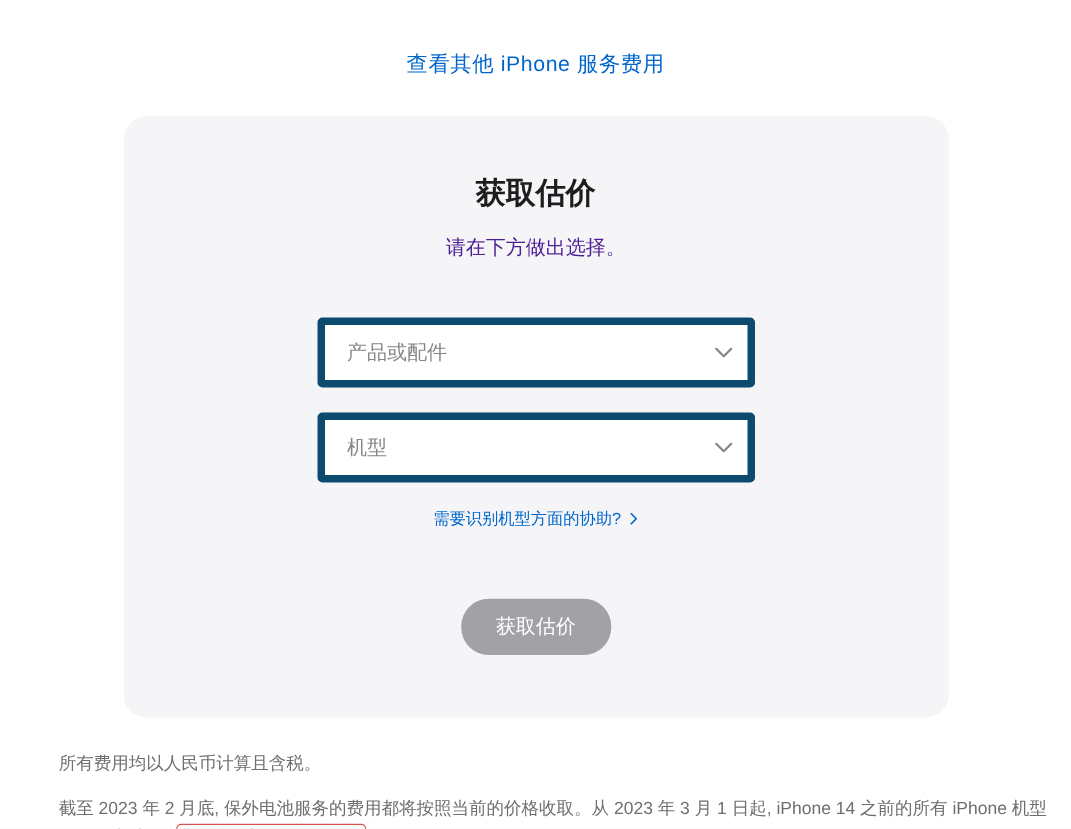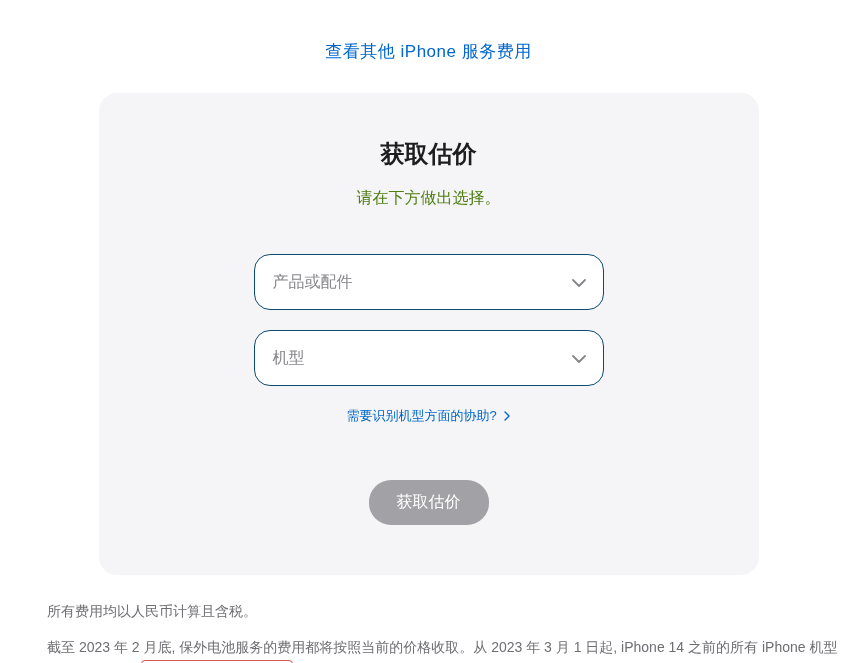--- a/index.html
+++ b/index.html
@@ -33,34 +33,34 @@
       text-align: center;
     }
     .card-title {
       font-size: 24px;
       font-weight: 600;
       color: #1d1d1f;
       margin-bottom: 18px;
     }
     .card-subtitle {
       font-size: 16px;
-      color: #4d7c0f;
+      color: #4c1d95;
       margin-bottom: 45px;
     }
     .select-wrapper {
       position: relative;
       width: 350px;
       margin: 0 auto 20px auto;
     }
     .select-field {
       width: 100%;
       height: 56px;
       background: #ffffff;
-      border: 1px solid #0c4a6e;
-      border-radius: 16px;
+      border: 6px solid #0c4a6e;
+      border-radius: 4px;
       padding: 0 44px 0 18px;
       font-size: 16px;
       color: #86868b;
       text-align: left;
       display: flex;
       align-items: center;
       cursor: pointer;
     }
     .chevron {
       position: absolute;

